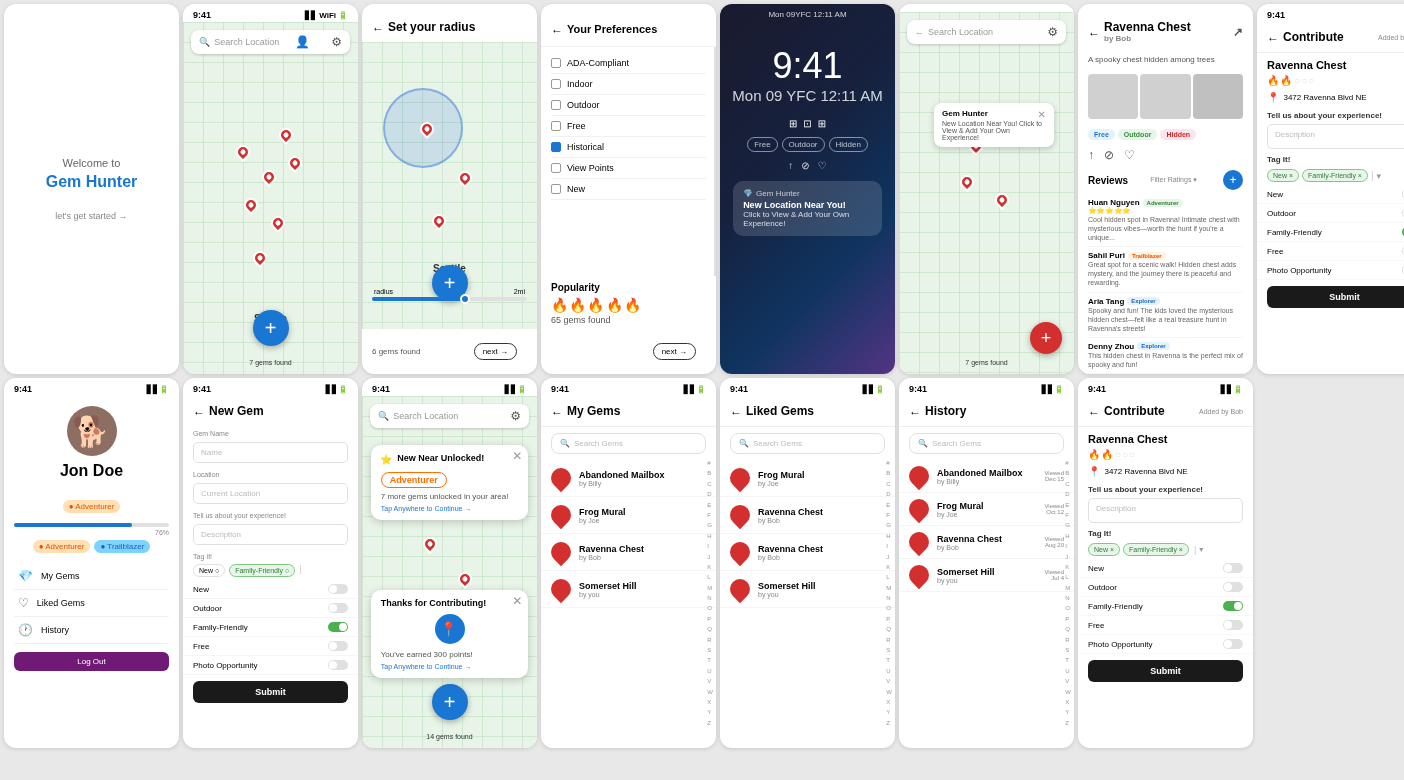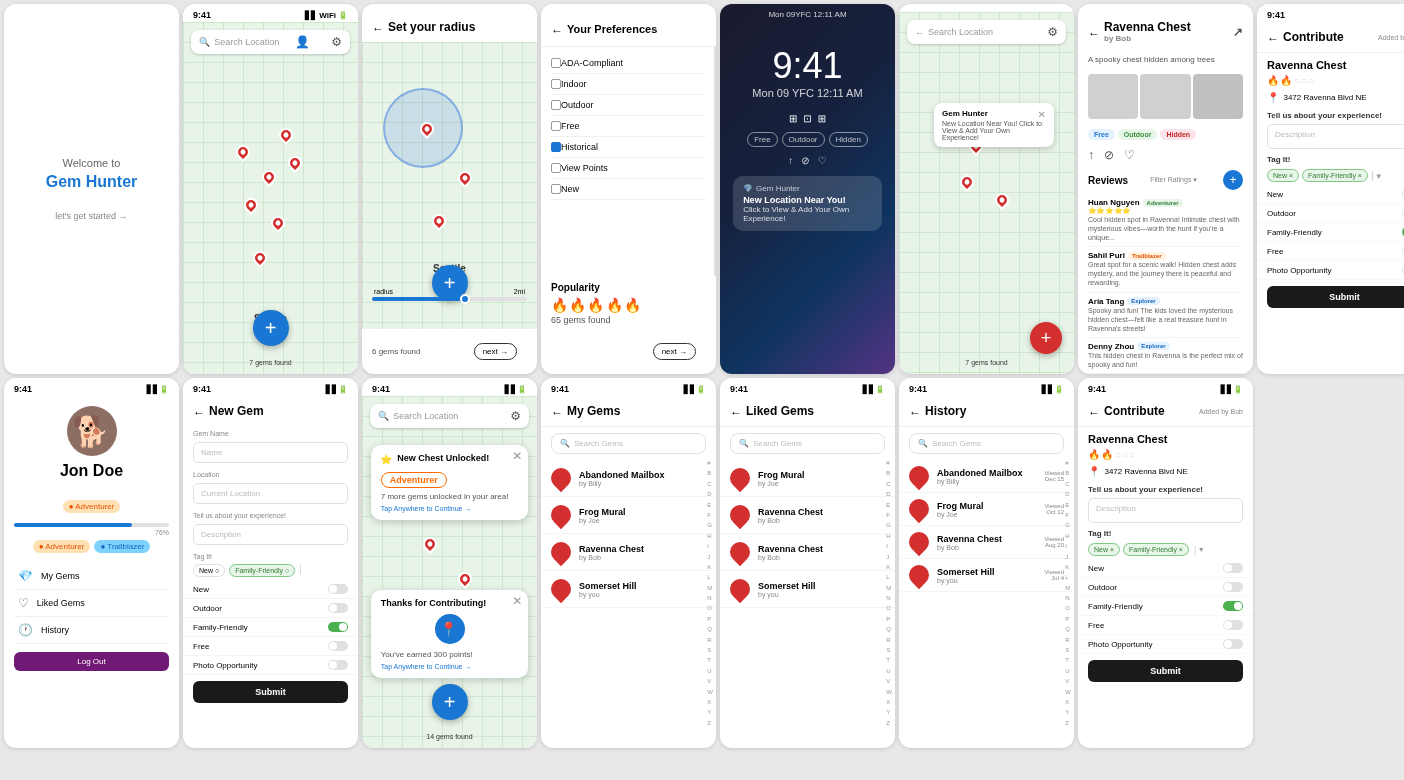--- a/index.html
+++ b/index.html
@@ -166,20 +166,21 @@
       padding: 10px;
       border-bottom: 1px solid #eee;
       gap: 4px;
     }
     .pref-list { padding: 6px 10px; flex: 1; overflow: hidden; }
     .pref-item {
       display: flex;
       align-items: flex-start;
       padding: 5px 0;
       font-size: 9px;
+      gap: 6px;
       border-bottom: 1px solid #f0f0f0;
     }
     .checkbox {
       width: 10px; height: 10px;
       border: 1px solid #999;
       border-radius: 2px;
       flex-shrink: 0;
     }
     .popularity-section { padding: 6px 10px; }
     .popularity-title { font-size: 10px; font-weight: 700; margin-bottom: 4px; }
@@ -201,21 +202,21 @@
     .lock-screen {
       background: linear-gradient(135deg, #1a1a2e 0%, #16213e 40%, #0f3460 70%, #533483 100%);
       display: flex;
       flex-direction: column;
       align-items: center;
       justify-content: flex-start;
       color: white;
       position: relative;
     }
     .lock-time { font-size: 36px; font-weight: 200; margin-top: 20px; }
-    .lock-date { font-size: 11px; opacity: 0.8; margin-bottom: 10px; }
+    .lock-date { font-size: 15px; opacity: 0.8; margin-bottom: 10px; }
     .lock-notification {
       background: rgba(255,255,255,0.15);
       backdrop-filter: blur(10px);
       border-radius: 10px;
       padding: 8px 10px;
       width: 85%;
       margin-top: 6px;
     }
     .notif-app { font-size: 8px; opacity: 0.7; margin-bottom: 2px; display: flex; align-items: center; gap: 3px; }
     .notif-title { font-size: 9px; font-weight: 600; }
@@ -976,21 +977,21 @@
       </div>
       <div class="map-pin" style="top:40%;left:35%"></div>
       <div class="map-pin" style="top:50%;left:55%"></div>
       <div class="map-pin" style="top:55%;left:45%"></div>
       <div class="map-pin" style="top:60%;left:60%"></div>
 
       <div class="map-overlay tier-overlay">
         <span class="overlay-close">✕</span>
         <div style="display:flex;align-items:center;gap:4px;margin-bottom:3px;">
           <span style="font-size:10px;">⭐</span>
-          <span class="overlay-title">New Chest Unlocked!</span>
+          <span class="overlay-title">New Near Unlocked!</span>
         </div>
         <div style="margin-bottom:4px;">
           <span class="tier-badge">Adventurer</span>
         </div>
         <div class="overlay-body">7 more gems unlocked in your area!</div>
         <div style="font-size:7px;color:#1976d2;margin-top:4px;cursor:pointer;">Tap Anywhere to Continue →</div>
       </div>
 
       <div class="map-overlay thanks-overlay">
         <span class="overlay-close">✕</span>

